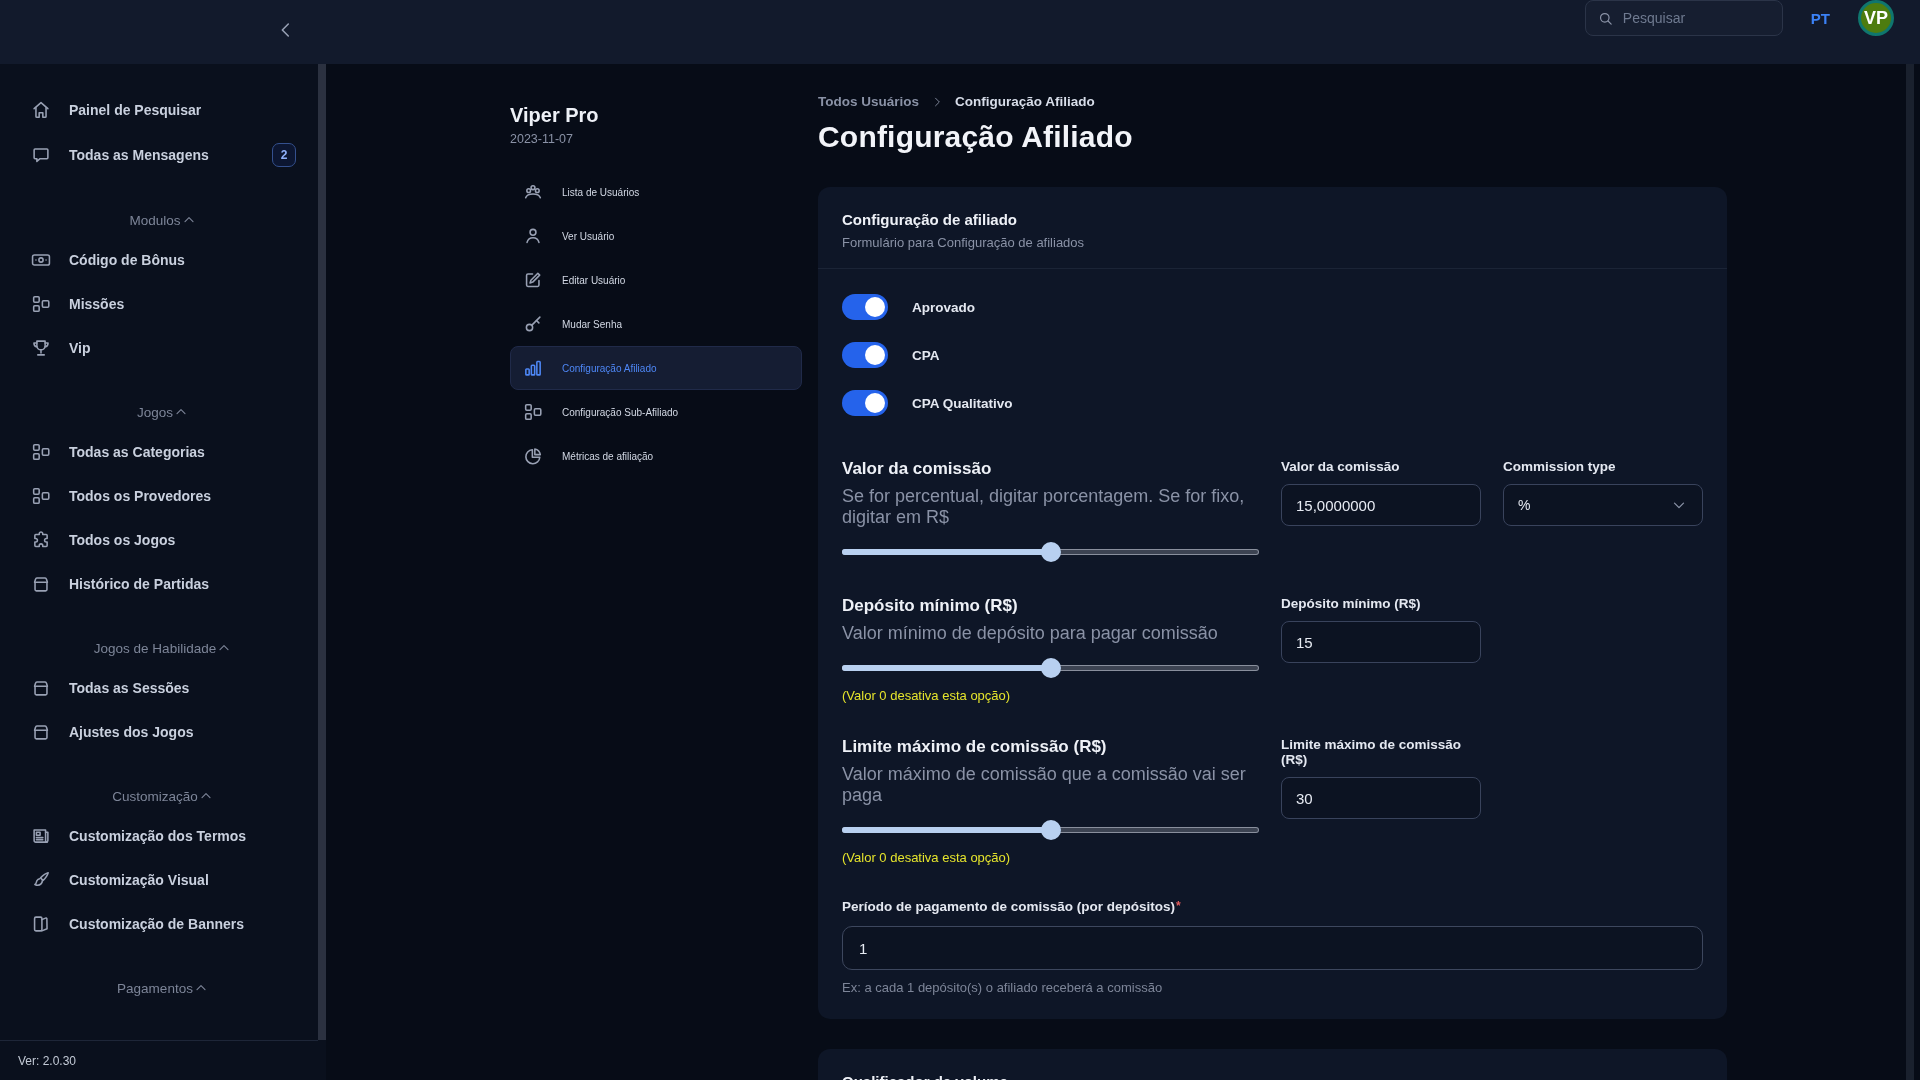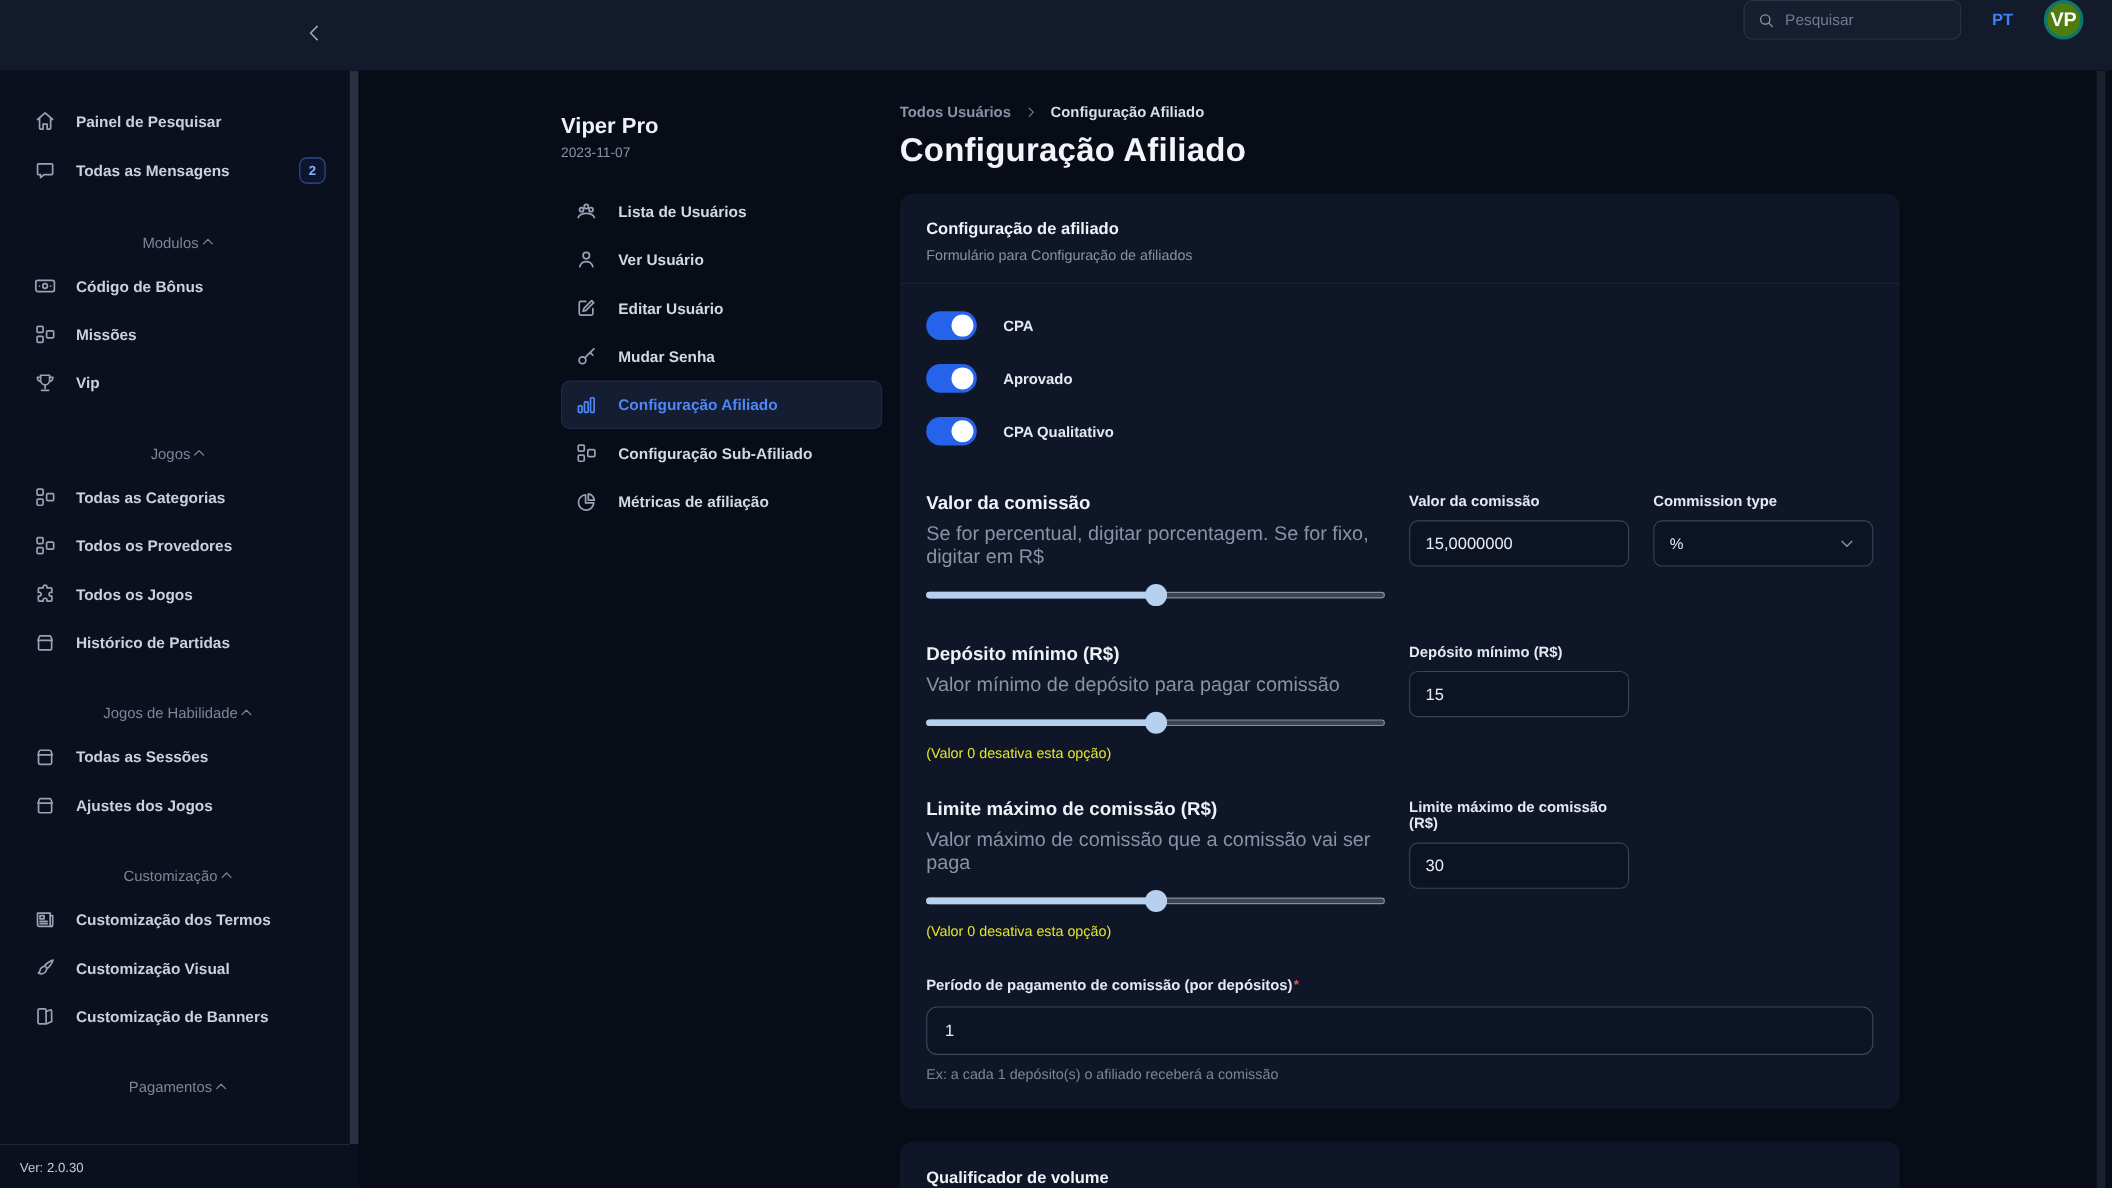--- a/index.html
+++ b/index.html
@@ -39,34 +39,34 @@
   .work { flex:1; display:flex; position:relative; overflow:hidden; }
   .main-scrollbar { position:absolute; top:0; right:6px; bottom:0; width:8px; background:#1a212e; }
 
   
   .user-panel { width:292px; flex:none; margin-left:184px; padding-top:40px; }
   .user-name { font-size:20px; font-weight:700; color:#eef1f7; }
   .user-date { font-size:12.5px; color:#8a92a6; margin-top:5px; }
   .user-menu { margin-top:24px; display:flex; flex-direction:column; }
   .user-item { display:flex; align-items:center; gap:18px; padding:11px 14px 11px 12px; border-radius:8px; cursor:pointer; }
   .user-item .icon { width:22px; height:22px; color:#99a1b4; flex:none; display:flex; }
-  .user-item .lbl { font-size:14px; font-weight:700; color:#d2d8e4; }
+  .user-item .lbl { font-size:10px; font-weight:400; color:#d2d8e4; }
   .user-item.active { background:#151d33; border:1px solid #202a49; padding:10px 13px 10px 11px; }
   .user-item.active .lbl { color:#4e87f6; }
   .user-item.active .icon { color:#4e87f6; }
 
   
   .content { width:909px; margin-left:16px; padding-top:30px; }
   .breadcrumb { display:flex; align-items:center; gap:11px; font-size:13.5px; font-weight:600; }
   .crumb-muted { color:#8a92a6; cursor:pointer; }
   .crumb-current { color:#d7dde9; }
   .breadcrumb .icon { width:14px; height:14px; color:#7d8598; display:flex; }
   .page-title { margin-top:11px; font-size:30px; font-weight:700; color:#f2f4f9; letter-spacing:0.2px; }
 
-  .card { margin-top:22px; background:#0e1627; border-radius:12px; padding:24px; }
+  .card { margin-top:33px; background:#0e1627; border-radius:12px; padding:24px; }
   .card-title { font-size:15px; font-weight:700; color:#eef1f7; }
   .card-sub { font-size:13px; color:#8a92a6; margin-top:7px; }
   .card-divider { border-top:1px solid #1b2436; margin:18px -24px 0; }
 
   .toggle-list { margin-top:14px; }
   .toggle-row { display:flex; align-items:center; gap:24px; height:48px; }
   .toggle { width:46px; height:26px; border-radius:13px; background:#2563eb; position:relative; flex:none; cursor:pointer; }
   .toggle .knob { position:absolute; top:3px; right:3px; width:20px; height:20px; border-radius:50%; background:#ffffff; }
   .toggle-label { font-size:13.5px; font-weight:700; color:#e4e8f1; }
 
@@ -394,27 +394,27 @@
         <div class="card">
           <div class="card-title">Configuração de afiliado</div>
           <div class="card-sub">Formulário para Configuração de afiliados</div>
           <div class="card-divider"></div>
 
           <div class="toggle-list">
             <div class="toggle-row">
               <div class="toggle on">
                   <div class="knob"></div>
                 </div>
-              <span class="toggle-label">CPA</span>
+              <span class="toggle-label">Aprovado</span>
             </div>
             <div class="toggle-row">
               <div class="toggle on">
                   <div class="knob"></div>
                 </div>
-              <span class="toggle-label">Aprovado</span>
+              <span class="toggle-label">CPA</span>
             </div>
             <div class="toggle-row">
               <div class="toggle on">
                   <div class="knob"></div>
                 </div>
               <span class="toggle-label">CPA Qualitativo</span>
             </div>
           </div>
 
           <div class="form-grid">

